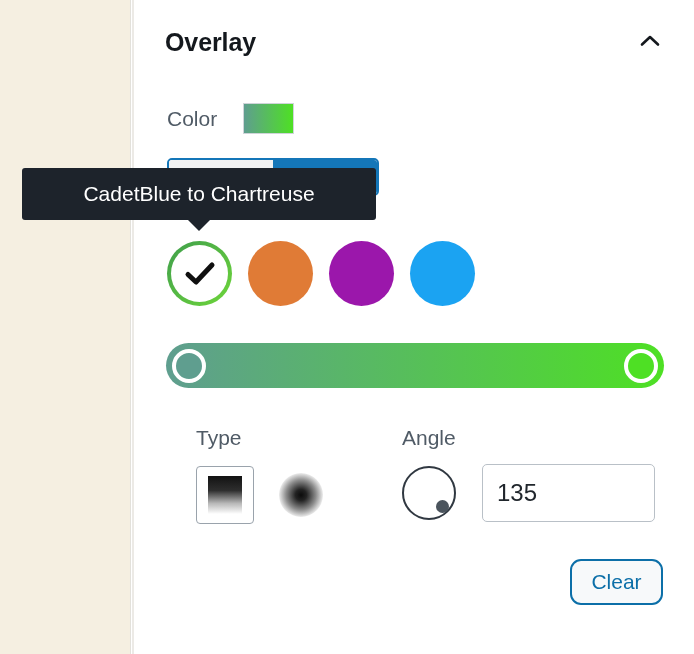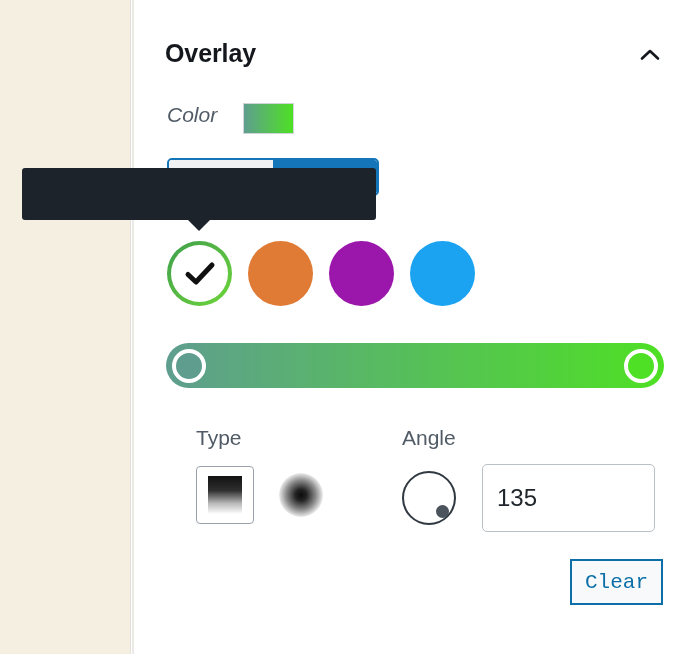--- a/index.html
+++ b/index.html
@@ -47,21 +47,21 @@
     background: #ffffff;
   }
 
   
   .section-header {
     position: absolute;
     left: 31px; top: 28px;
     width: 498px;
     height: 40px;
     display: flex;
-    align-items: flex-end;
+    align-items: flex-start;
     justify-content: space-between;
     cursor: pointer;
   }
   .section-title {
     font-size: 25px;
     font-weight: bold;
     color: #14181d;
     letter-spacing: -0.1px;
   }
   .chevron {
@@ -70,22 +70,22 @@
     display: flex;
     align-items: center;
     justify-content: center;
   }
 
   
   .color-row {
     position: absolute;
     left: 33px; top: 103px;
     display: flex;
+    align-items: center;
     gap: 26px;
-    font-style: italic;
   }
   .color-label {
     font-size: 21px;
     color: #505b66;
   }
   .color-swatch {
     width: 51px;
     height: 31px;
     border: 1px solid #cfd4d9;
     box-sizing: border-box;
@@ -260,43 +260,43 @@
   }
   .angle-dot {
     position: absolute;
     width: 13px;
     height: 13px;
     border-radius: 50%;
     background: #4b545d;
   }
   .angle-input {
     width: 173px;
-    height: 68px;
+    height: 58px;
     border: 1px solid #b9c0c7;
     border-radius: 5px;
     box-sizing: border-box;
     font-family: "Liberation Sans", sans-serif;
     font-size: 24px;
     color: #20262c;
     padding: 0 14px;
     background: #ffffff;
     outline: none;
   }
 
   
   .clear-btn {
     position: absolute;
     left: 436px; top: 559px;
     width: 93px;
     height: 46px;
     border: 2px solid #0c6fa8;
-    border-radius: 0;
+    border-radius: 11px;
     background: #f7f9fa;
     color: #0c6fa8;
-    font-family: Liberation Mono, monospace;
+    font-family: Liberation Sans, sans-serif;
     font-size: 21px;
     cursor: pointer;
     box-sizing: border-box;
   }
 </style>
 </head>
 <body>
 
 <div id="root">
 
@@ -361,16 +361,17 @@
         </div>
         <input class="angle-input" id="angle-input" type="text" value="135" style="">
       </div>
     </div>
 
     <button class="clear-btn">Clear</button>
 
   </div>
 
   <div class="tooltip">
+    <span class="tooltip-text">CadetBlue to Chartreuse</span>
     <span class="tooltip-arrow"></span>
   </div>
 
 </div>
 
 </body></html>

